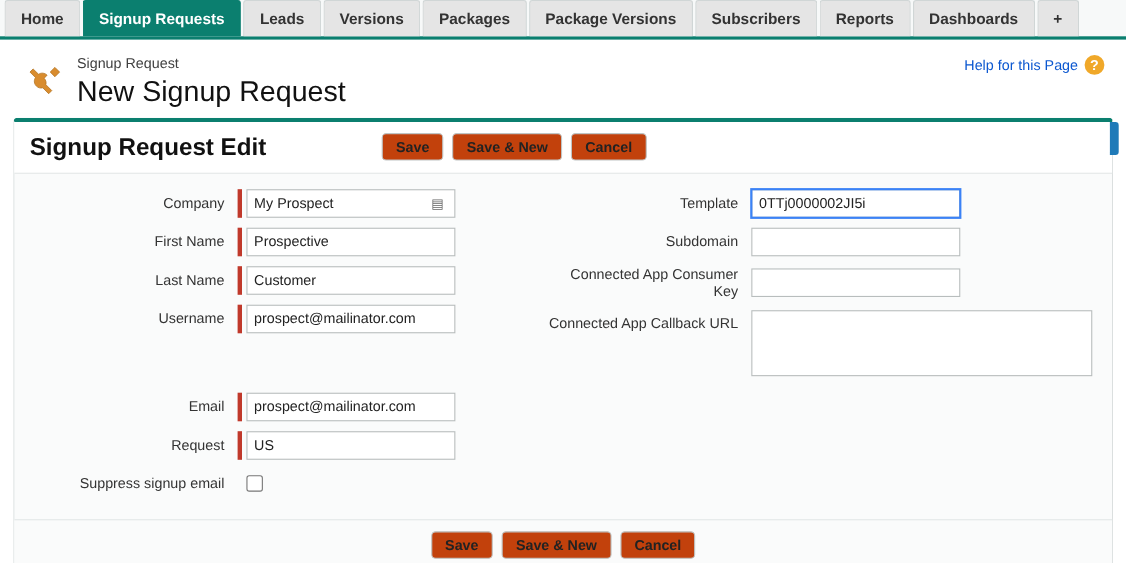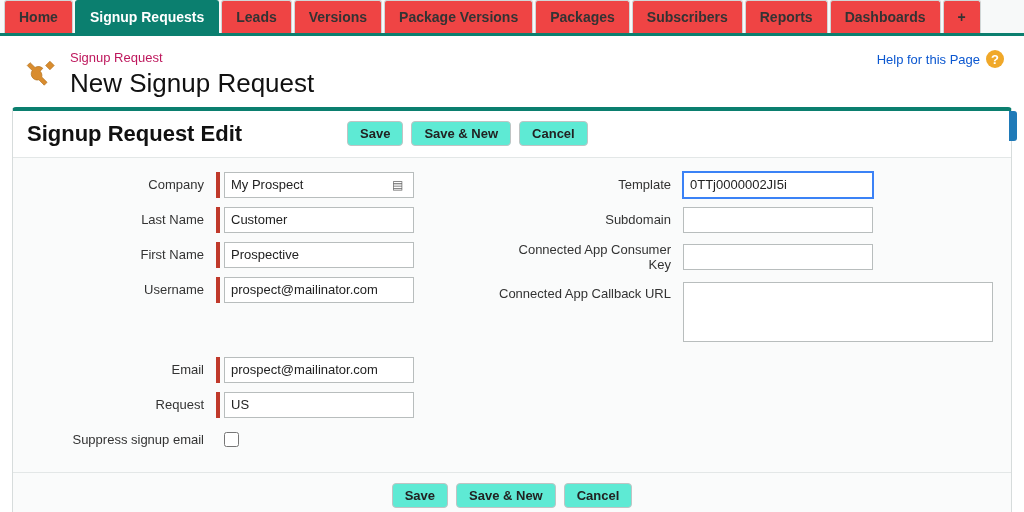--- a/index.html
+++ b/index.html
@@ -22,21 +22,21 @@
     background: #f7f9f9;
     padding: 0 4px;
   }
   .tab {
     padding: 8px 14px;
     font-size: 14px;
     font-weight: bold;
     color: #333;
     border: 1px solid #d0d6d6;
     border-bottom: none;
-    background: #ef4444;
+    background: #e5e5e5;
     margin-right: 2px;
     border-radius: 3px 3px 0 0;
     cursor: pointer;
     white-space: nowrap;
   }
   .tab.active {
     background: #0b7f6f;
     color: #fff;
     border-color: #0b7f6f;
   }
@@ -54,21 +54,21 @@
     align-items: center;
     gap: 10px;
   }
   .page-head-icon {
     width: 40px; height: 40px;
     display: flex; align-items: center; justify-content: center;
     font-size: 28px;
     color: #d98c2e;
   }
   .page-head-text { line-height: 1.2; }
-  .page-head-sup { font-size: 13px; color: #be185d; margin-bottom: 2px; }
+  .page-head-sup { font-size: 13px; color: #404040; margin-bottom: 2px; }
   .page-head-title { font-size: 26px; font-weight: normal; color: #111; }
   .help-link {
     display: flex; align-items: center; gap: 6px;
     color: #0b57d0; font-size: 13px; text-decoration: none;
     cursor: pointer;
   }
   .help-icon {
     display: inline-flex; width: 18px; height: 18px; border-radius: 50%;
     background: #f0a829; color: #fff; font-weight: bold; font-size: 13px;
     align-items: center; justify-content: center;
@@ -91,21 +91,21 @@
     background: #fff;
     gap: 20px;
   }
   .panel-title { font-size: 22px; font-weight: bold; color: #111; flex: 0 0 auto; width: 300px;}
   .btn-row { display: flex; gap: 8px; }
   .btn {
     padding: 4px 12px;
     font-size: 13px;
     font-weight: bold;
     color: #222;
-    background: #5eead4;
+    background: #c2410c;
     border: 1px solid #bfc4c4;
     border-radius: 4px;
     cursor: pointer;
   }
 
   
   .form-area {
     display: flex;
     padding: 14px 18px 10px 18px;
     gap: 40px;
@@ -169,22 +169,22 @@
   }
 </style>
 </head>
 <body>
 
 <div class="tabbar">
   <div class="tab">Home</div>
   <div class="tab active">Signup Requests</div>
   <div class="tab">Leads</div>
   <div class="tab">Versions</div>
+  <div class="tab">Packages</div>
   <div class="tab">Package Versions</div>
-  <div class="tab">Packages</div>
   <div class="tab">Subscribers</div>
   <div class="tab">Reports</div>
   <div class="tab">Dashboards</div>
   <div class="tab plus">+</div>
 </div>
 
 <div class="page-head">
   <div class="page-head-left">
     <div class="page-head-icon">
       <svg viewBox="0 0 24 24" width="34" height="34" fill="#d98c2e" stroke="#b2711e" stroke-width="0.5">
@@ -217,28 +217,28 @@
   <div class="form-area">
 
     <div class="col">
       <div class="field">
         <div class="flabel">Company</div>
         <div class="req-bar"></div>
         <input type="text" style="padding-right: 22px;" value="My Prospect">
         <span class="inline-icon">▤</span>
       </div>
       <div class="field">
+        <div class="flabel">First Name</div>
+        <div class="req-bar"></div>
+        <input type="text" value="Prospective" style="">
+      </div>
+      <div class="field">
         <div class="flabel">Last Name</div>
         <div class="req-bar"></div>
         <input type="text" value="Customer" style="">
-      </div>
-      <div class="field">
-        <div class="flabel">First Name</div>
-        <div class="req-bar"></div>
-        <input type="text" value="Prospective" style="">
       </div>
       <div class="field">
         <div class="flabel">Username</div>
         <div class="req-bar"></div>
         <input type="text" value="prospect@mailinator.com" style="">
       </div>
 
       <div class="field spacer"></div>
 
       <div class="field">

